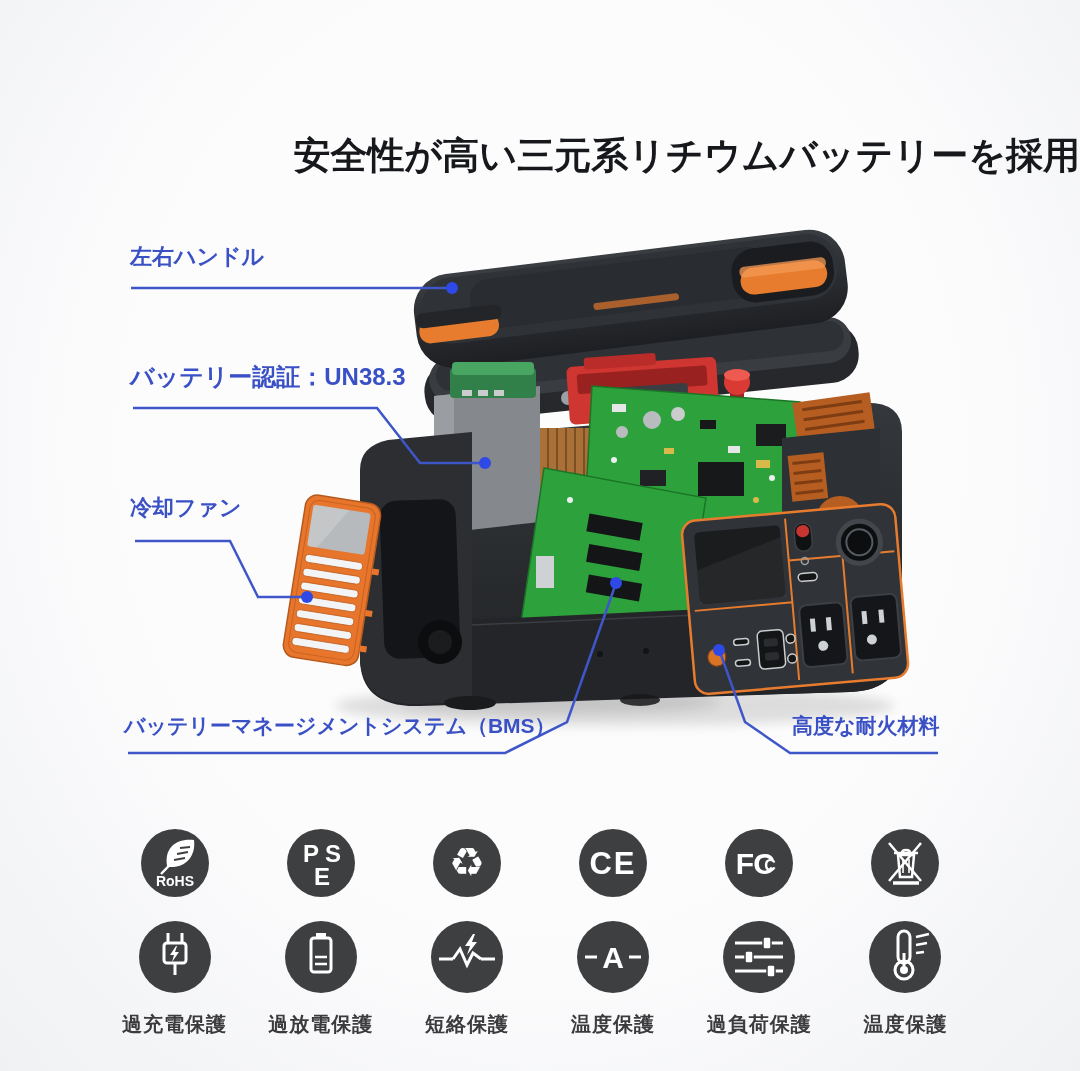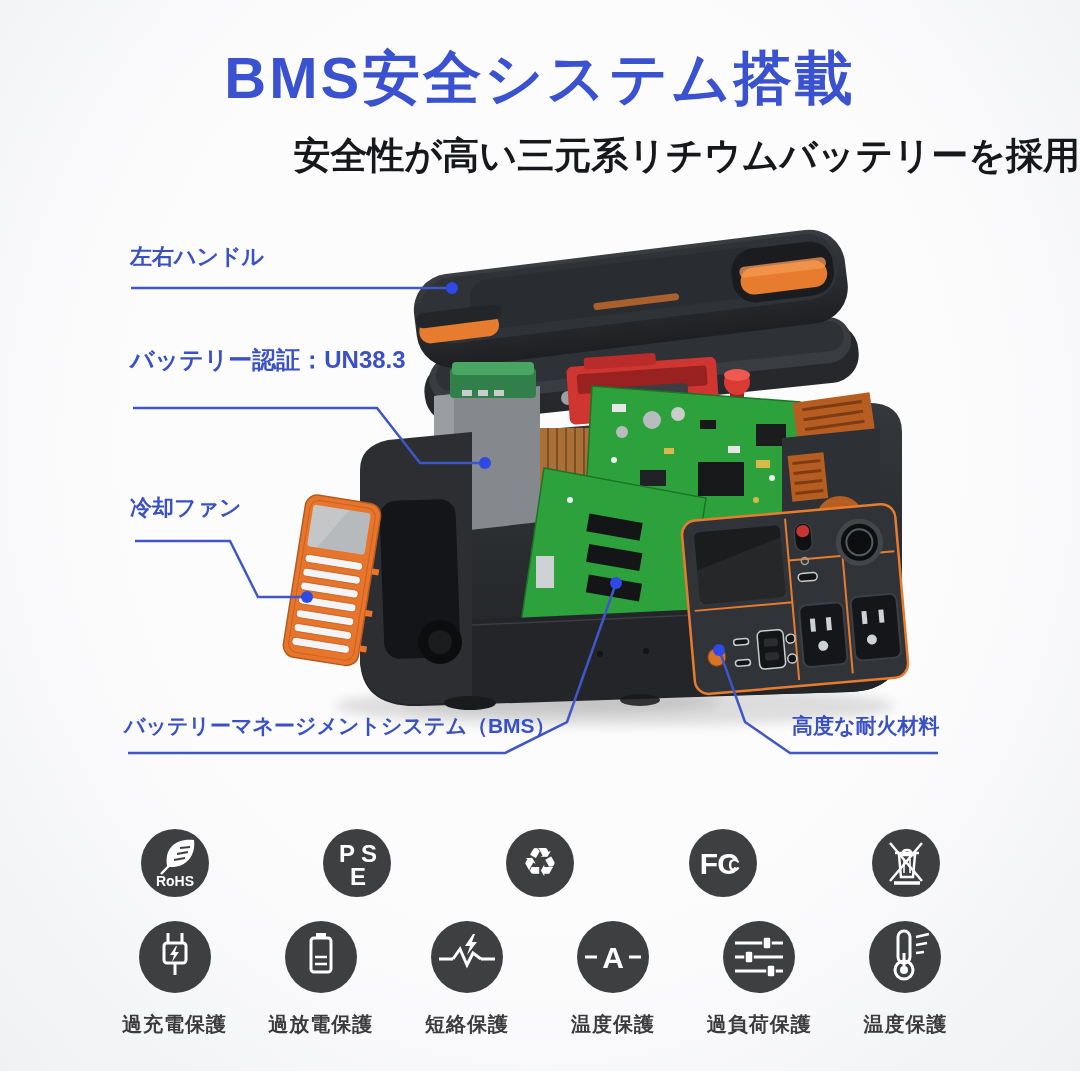--- a/index.html
+++ b/index.html
@@ -32,21 +32,20 @@
   .protect-label{
     margin-top:18px;font-size:20px;font-weight:bold;color:#3b3b3d;letter-spacing:1px;white-space:nowrap;
   }
   .b-txt{fill:#fff;font-family:"Liberation Sans","DejaVu Sans",sans-serif;font-weight:bold;}
 </style>
 </head>
 <body>
 
 <div class="page">
 
-  <div class="title">BMS安全システム搭載</div>
   <div class="subtitle">安全性が高い三元系リチウムバッテリーを採用</div>
 
   <svg id="product-svg" width="1080" height="1071" viewBox="0 0 1080 1071">
     <defs>
       <linearGradient id="lidG" x1="0" y1="0" x2="0" y2="1">
         <stop offset="0" stop-color="#3a3d42"></stop>
           <stop offset="1" stop-color="#1d1f22"></stop>
       </linearGradient>
       <linearGradient id="bodyG" x1="0" y1="0" x2="0" y2="1">
         <stop offset="0" stop-color="#34373b"></stop>
@@ -251,21 +250,21 @@
     <g fill="#2e49e6">
       <circle cx="452" cy="288" r="6"></circle>
       <circle cx="485" cy="463" r="6"></circle>
       <circle cx="307" cy="597" r="6"></circle>
       <circle cx="616" cy="583" r="6"></circle>
       <circle cx="719" cy="650" r="6"></circle>
     </g>
   </svg>
 
   <div class="callout" style="left:130px;top:245px;font-size:22px;">左右ハンドル</div>
-  <div class="callout" style="left:130px;top:347px;font-size:24px;">バッテリー認証：UN38.3</div>
+  <div class="callout" style="left:130px;top:364px;font-size:24px;">バッテリー認証：UN38.3</div>
   <div class="callout" style="left:130px;top:496px;font-size:22px;">冷却ファン</div>
   <div class="callout" style="left:124px;top:714px;font-size:21px;">バッテリーマネージメントシステム（BMS）</div>
   <div class="callout" style="left:792px;top:714px;font-size:21px;">高度な耐火材料</div>
 
   <div class="icon-row" style="top:829px;">
     <div class="icon-col">
       <div class="badge small">
         <svg width="68" height="68" viewBox="0 0 68 68">
           <path d="M26 37 C23 19 35 9 53 11 C55 27 45 39 28 38 Z" fill="#fff"></path>
           <path d="M20 45 L50 14" stroke="#fff" stroke-width="2.5" fill="none"></path>
@@ -280,20 +279,27 @@
           <text class="b-txt" x="24" y="33" font-size="24" text-anchor="middle">P</text>
           <text class="b-txt" x="46" y="33" font-size="24" text-anchor="middle">S</text>
           <text class="b-txt" x="35" y="56" font-size="24" text-anchor="middle">E</text>
         </svg>
       </div>
     </div>
     <div class="icon-col">
       <div class="badge small">
         <svg width="68" height="68" viewBox="0 0 68 68">
           <text x="34" y="47" font-size="40" text-anchor="middle" fill="#fff" font-family="'DejaVu Sans',sans-serif">♻</text>
+        </svg>
+      </div>
+    </div>
+    <div class="icon-col">
+      <div class="badge small">
+        <svg width="68" height="68" viewBox="0 0 68 68">
+          <text class="b-txt" x="34" y="45" font-size="31" text-anchor="middle" letter-spacing="2">CE</text>
         </svg>
       </div>
     </div>
     <div class="icon-col">
       <div class="badge small">
         <svg width="68" height="68" viewBox="0 0 68 68">
           <text class="b-txt" x="20" y="45" font-size="30" text-anchor="middle">F</text>
           <text class="b-txt" x="39" y="45" font-size="30" text-anchor="middle">C</text>
           <text class="b-txt" x="45" y="42" font-size="16" text-anchor="middle">C</text>
         </svg>

